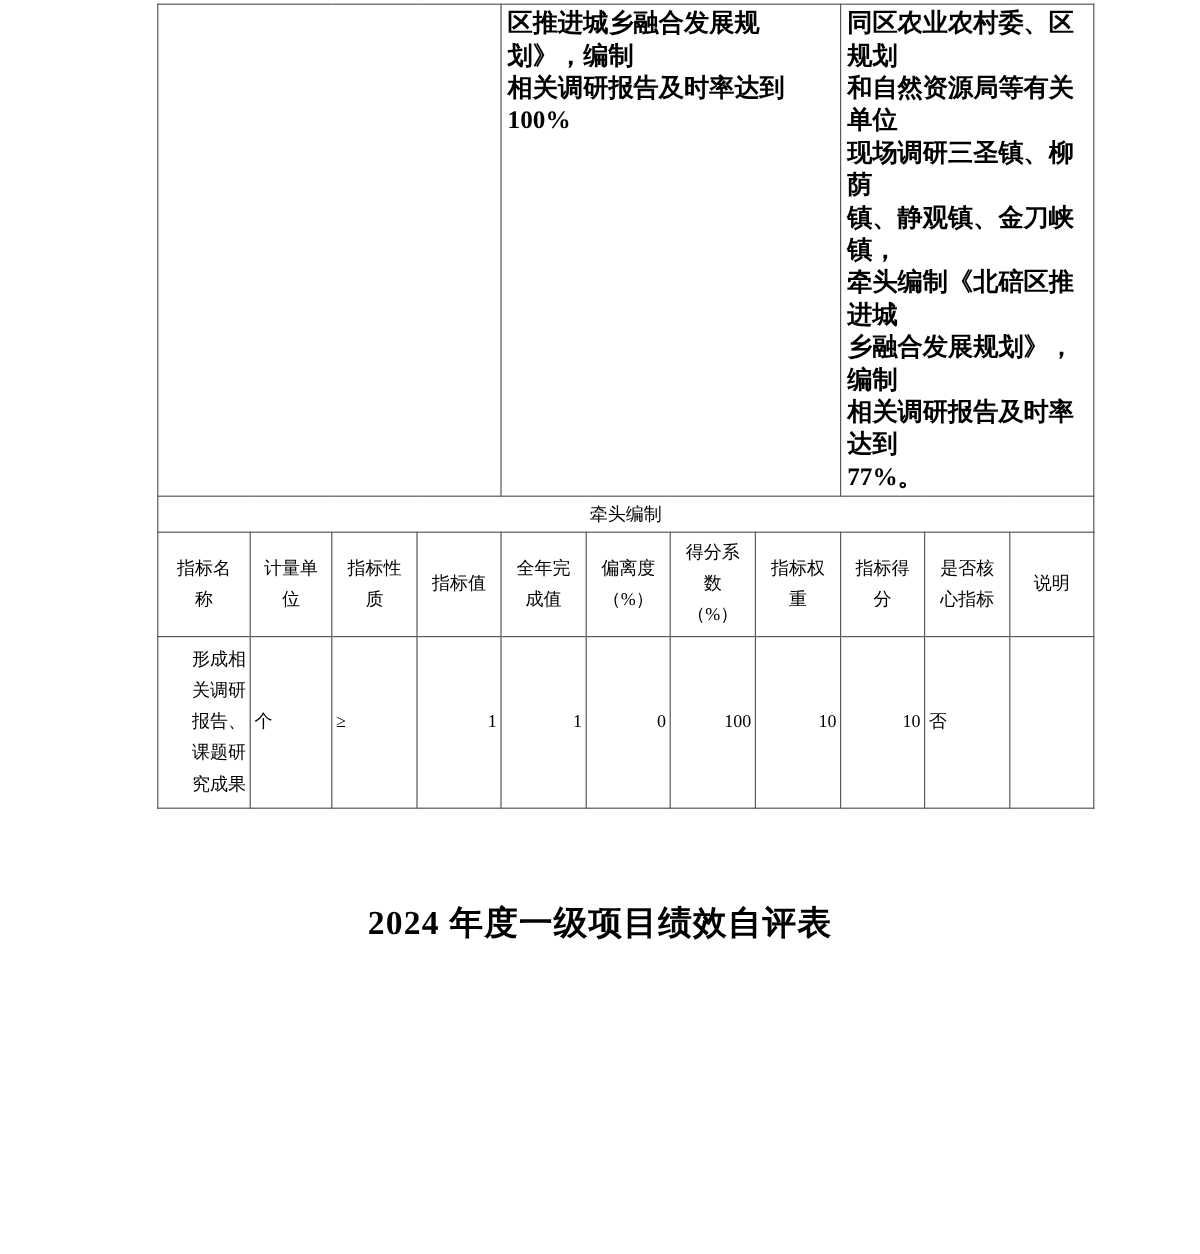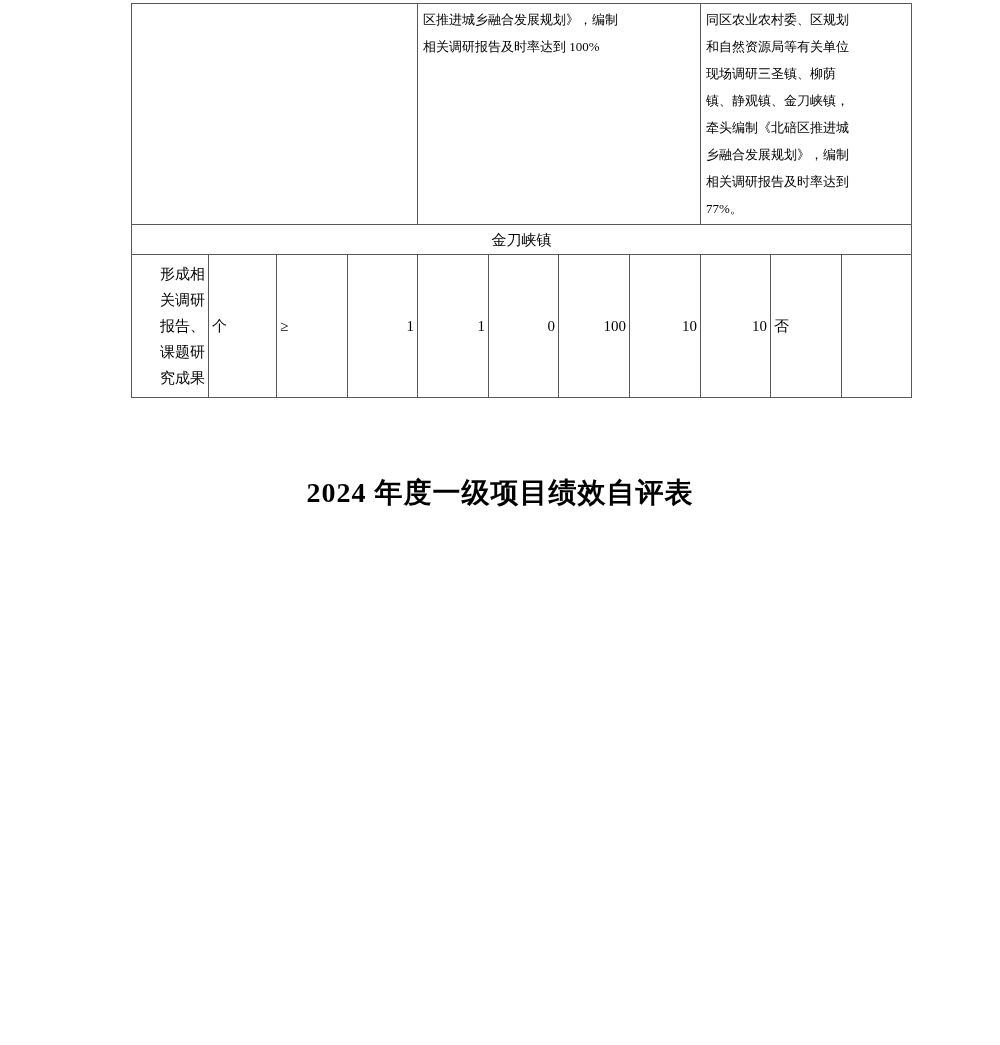--- a/index.html
+++ b/index.html
@@ -27,22 +27,23 @@
     overflow: hidden;
     padding: 1px 3px;
     box-sizing: border-box;
   }
 
   
   tr.cont-row td {
     vertical-align: top;
     text-align: left;
     line-height: 27px;
-    font-size: 13px;
+    font-size: 21px;
     padding: 2px 5px 2px 5px;
+    font-weight: bold;
   }
 
   
   td.section-band {
     text-align: center;
     vertical-align: middle;
     line-height: 22px;
     padding: 2px;
   }
 
@@ -101,23 +102,46 @@
 和自然资源局等有关单位
 现场调研三圣镇、柳荫
 镇、静观镇、金刀峡镇，
 牵头编制《北碚区推进城
 乡融合发展规划》，编制
 相关调研报告及时率达到
 77%。</td>
     </tr>
 
     <tr style="height:30px">
-      <td colspan="11" class="section-band">金刀峡镇</td>
+      <td colspan="11" class="section-band">牵头编制</td>
     </tr>
 
+    <tr class="hdr-row" style="height:87px">
+      <th>指标名
+称</th>
+      <th>计量单
+位</th>
+      <th>指标性
+质</th>
+      <th>指标值</th>
+      <th>全年完
+成值</th>
+      <th>偏离度
+（%）</th>
+      <th>得分系
+数
+（%）</th>
+      <th>指标权
+重</th>
+      <th>指标得
+分</th>
+      <th>是否核
+心指标</th>
+      <th>说明</th>
+    </tr>
 
     <tr class="data-row" style="height:143px">
       <td class="c-name">形成相
 关调研
 报告、
 课题研
 究成果</td>
       <td class="c-left">个</td>
       <td class="c-left">≥</td>
       <td class="c-num">1</td>

